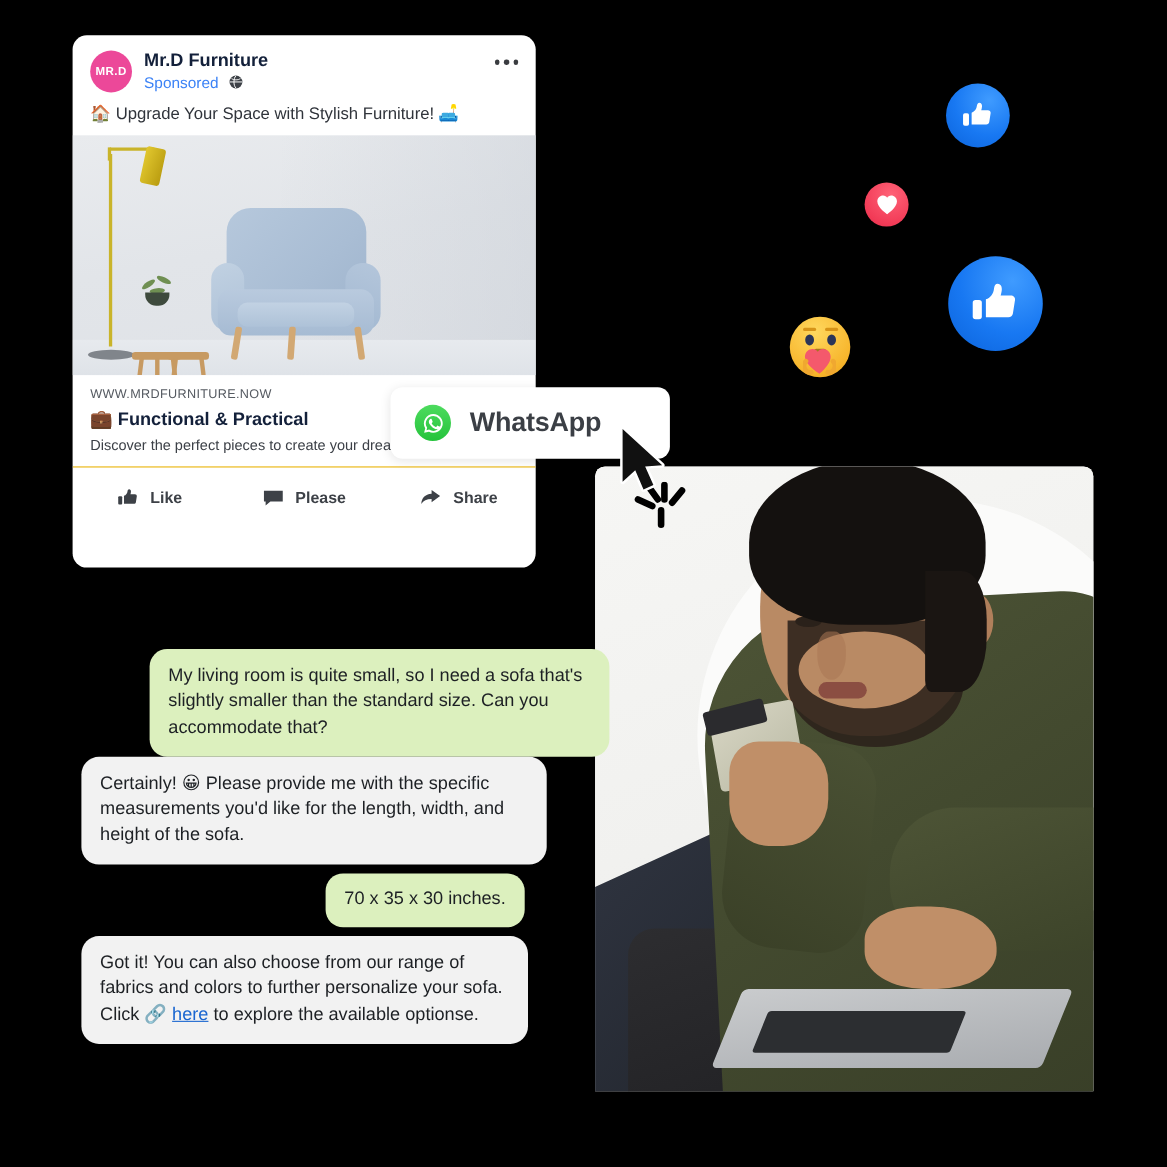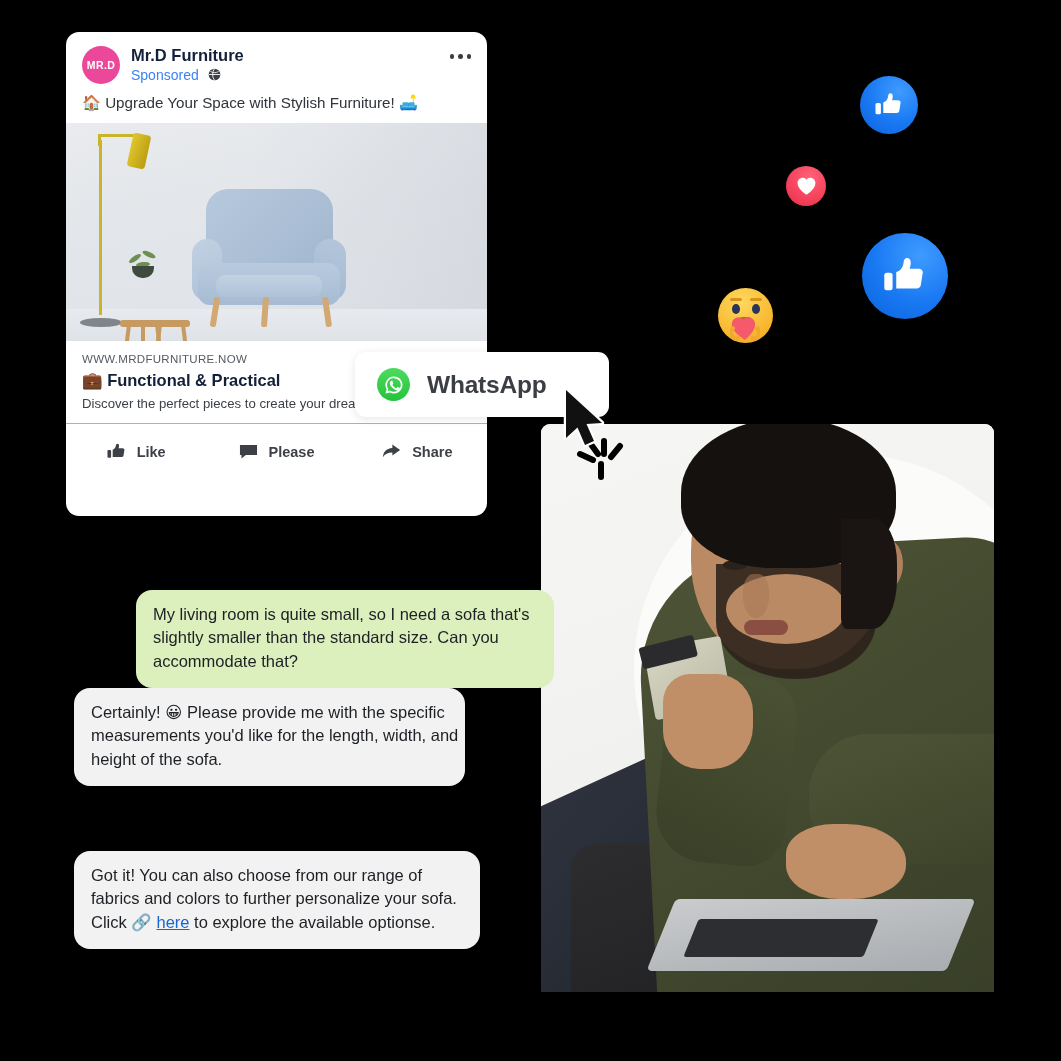--- a/index.html
+++ b/index.html
@@ -135,21 +135,21 @@
         background:linear-gradient(150deg,#d8d6c4,#b9b9a4);border-radius:4px;
         transform:rotate(-10deg);}
   .cash:before{content:"";position:absolute;left:-4px;top:-4px;width:56px;height:22px;
                background:#2b2b2e;border-radius:3px;transform:rotate(-4deg);}
 
   
   .bubble{position:absolute;z-index:50;font-size:16.5px;line-height:1.42;color:#1d2024;}
   .b-green{background:#dcf0be;border-radius:16px;}
   .b-gray{background:#f2f2f2;border-radius:16px;}
   .b1{left:136px;top:590px;width:384px;padding:13px 17px 15px 17px;}
-  .b2{left:74px;top:688px;width:372px;padding:13px 2px 15px 17px;}
+  .b2{left:74px;top:688px;width:372px;padding:13px 34px 15px 17px;}
   .b3{left:296px;top:794px;width:auto;padding:12px 17px 14px 17px;}
   .b4{left:74px;top:851px;width:372px;padding:13px 17px 15px 17px;}
   .b4 a{color:#1a66d0;text-decoration:underline;}
 
   
   .react{position:absolute;z-index:70;border-radius:50%;
          display:flex;align-items:center;justify-content:center;}
   .r-like1{left:860px;top:76px;width:58px;height:58px;
            background:radial-gradient(circle at 68% 26%,#3f9bff 0%,#1878f2 55%,#0b63db 100%);}
   .r-heart{left:786px;top:166px;width:40px;height:40px;
@@ -314,20 +314,21 @@
       <line x1="5" y1="16" x2="18" y2="22"></line>
       <line x1="15" y1="5" x2="23" y2="16"></line>
       <line x1="29" y1="3" x2="29" y2="16"></line>
       <line x1="45" y1="8" x2="36" y2="19"></line>
       <line x1="26" y1="26" x2="26" y2="39"></line>
     </svg>
   </div>
 
   <div class="bubble b-green b1">My living room is quite small, so I need a sofa that's slightly smaller than the standard size. Can you accommodate that?</div>
   <div class="bubble b-gray b2">Certainly! 😀 Please provide me with the specific measurements you'd like for the length, width, and height of the sofa.</div>
+  <div class="bubble b-green b3">70 x 35 x 30 inches.</div>
   <div class="bubble b-gray b4">
     <span>Got it! You can also choose from our range of fabrics and colors to further personalize your sofa. Click 🔗 </span><a href="#">here</a><span> to explore the available optionse.</span>
   </div>
 
   <div class="react r-like1">
     <svg width="30" height="30" viewBox="0 0 20 20" fill="#fff">
       <rect x="1" y="8.6" width="3.6" height="7.6" rx="1.1"></rect>
       <path d="M6.2 16.4V8.3c1.9-.6 3-2.3 3.2-4.2.1-1.1.6-1.9 1.5-1.9 1 0 1.6.85 1.6 2.05 0 .85-.23 1.8-.47 2.55h4c1.05 0 1.8.75 1.7 1.7l-.85 5.4c-.14.95-.85 1.5-1.8 1.5H6.2z"></path>
       </svg>
   </div>

